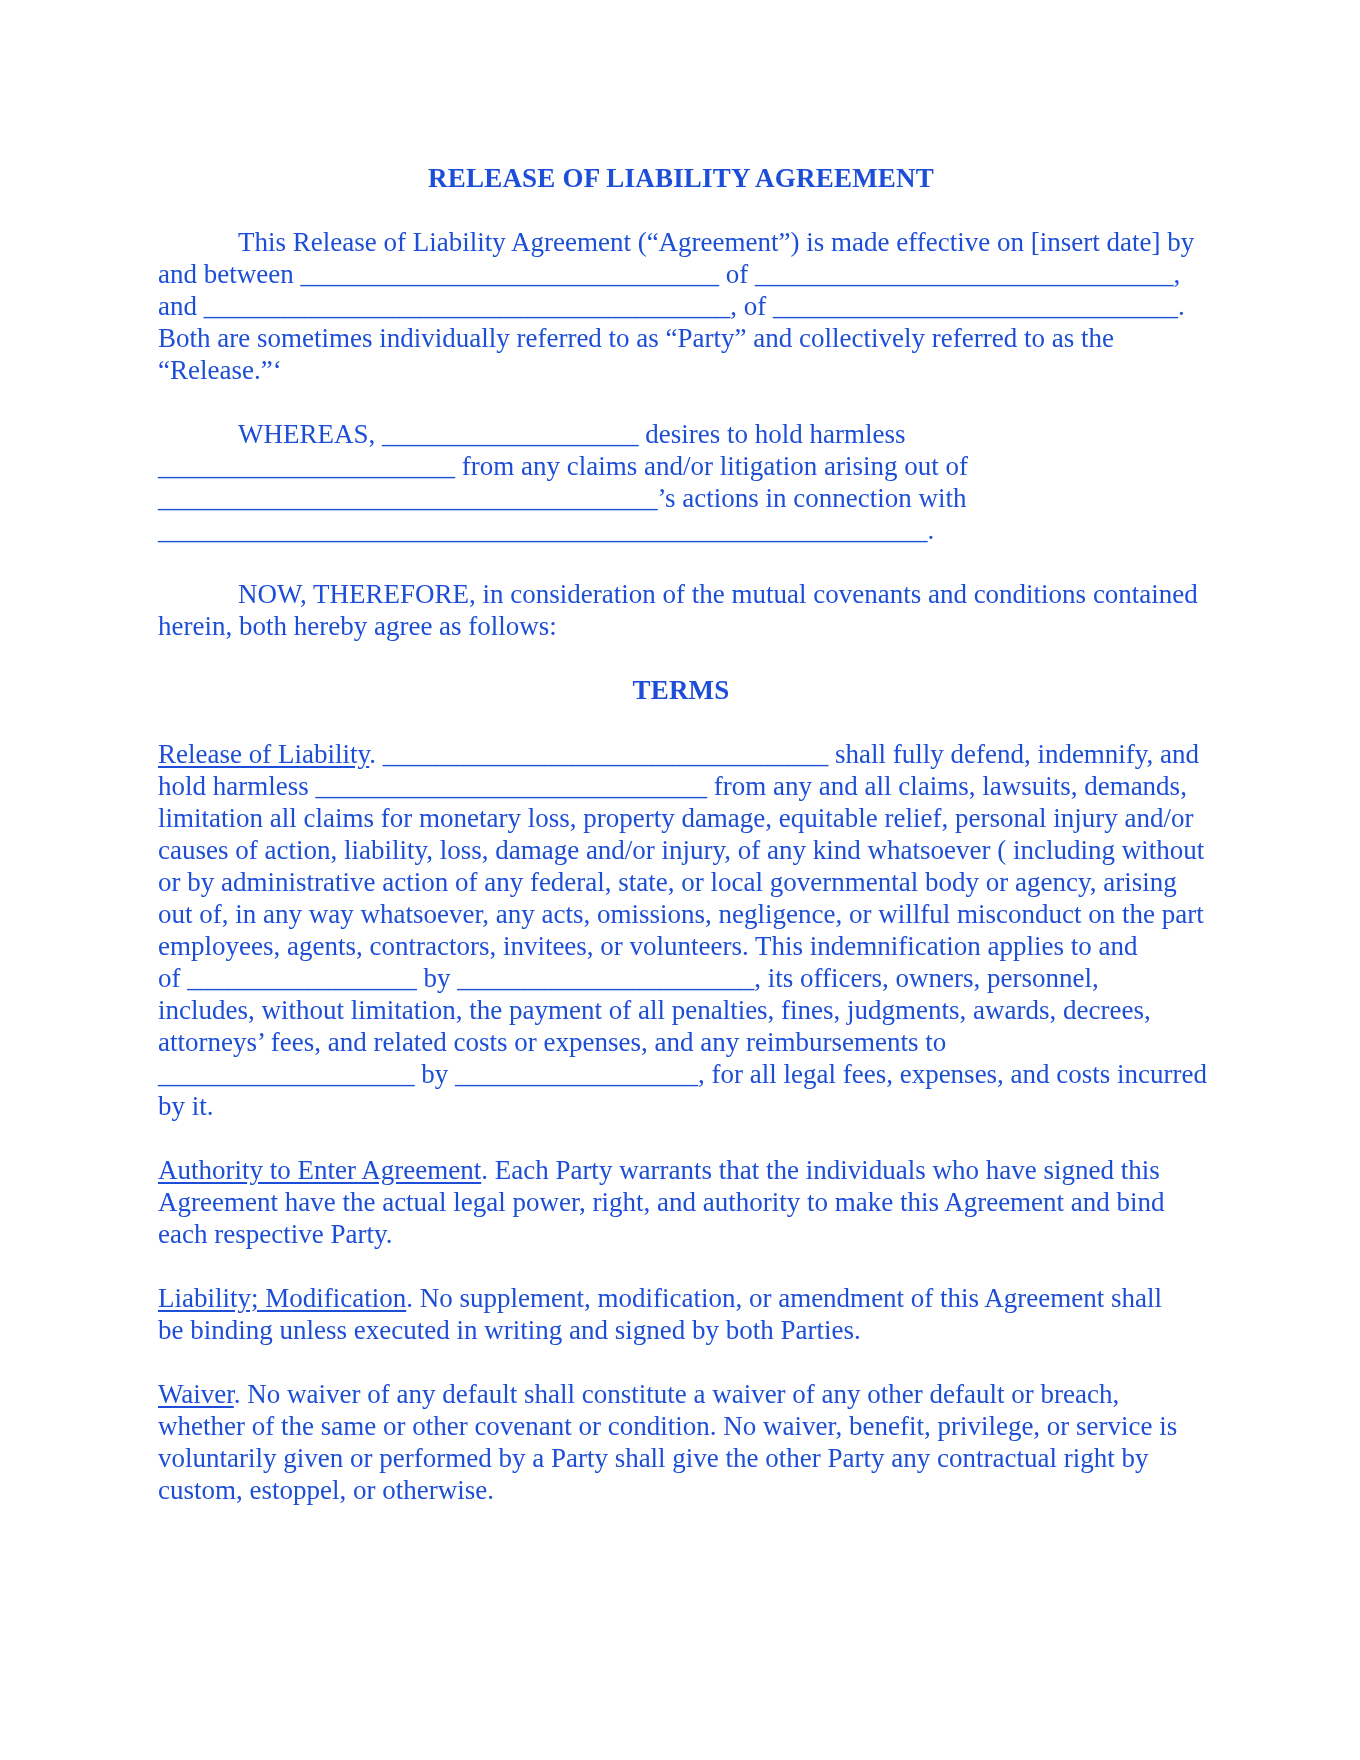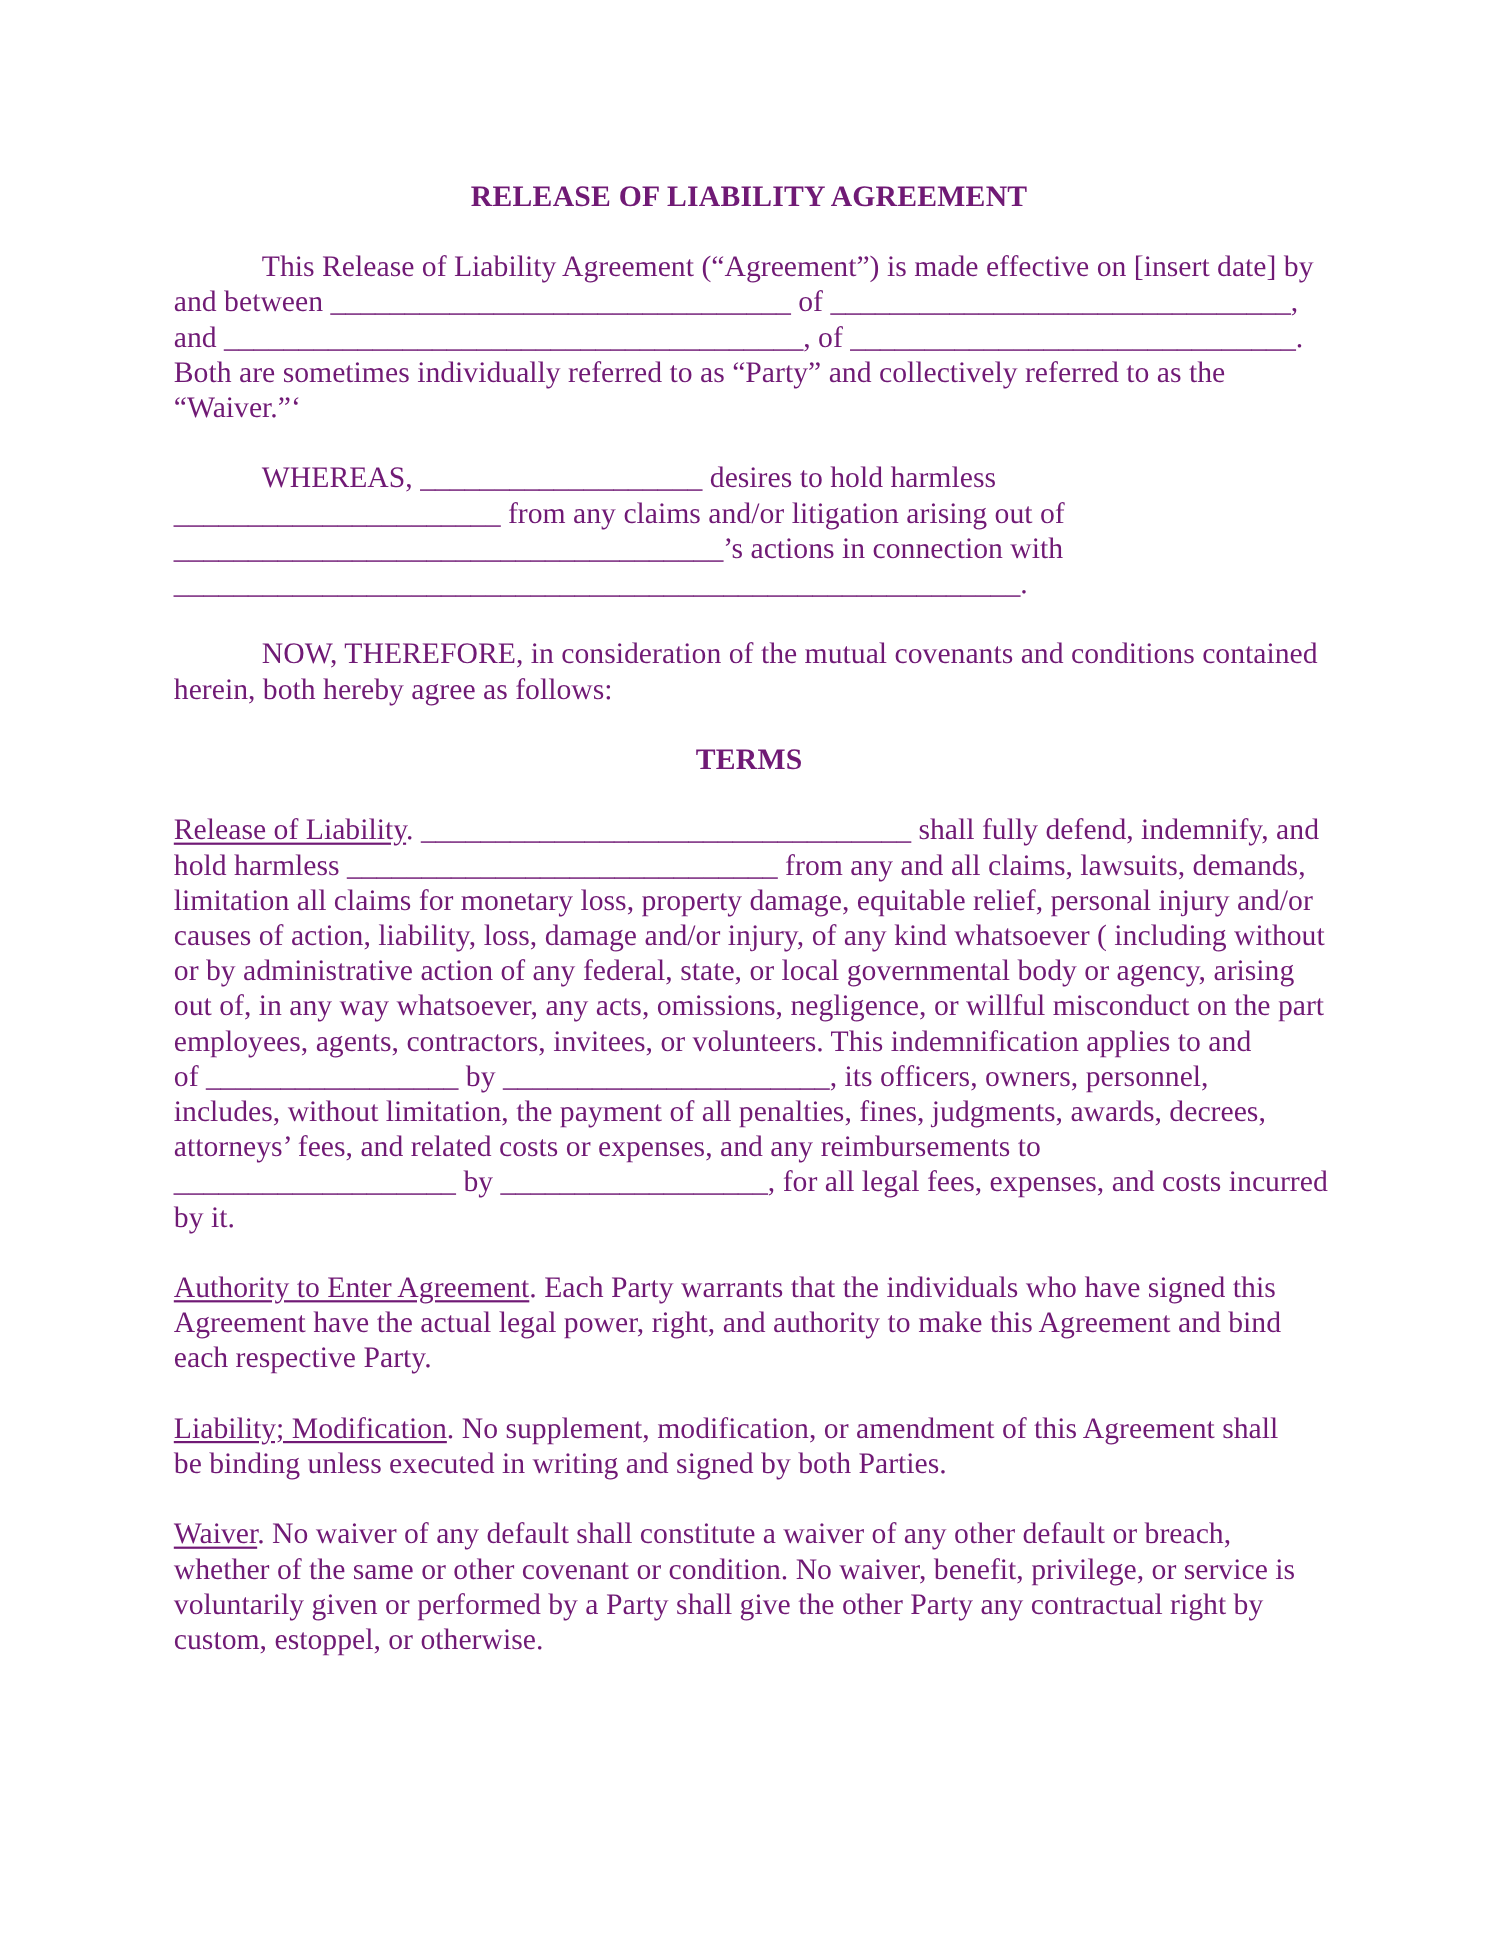--- a/index.html
+++ b/index.html
@@ -6,21 +6,21 @@
     margin: 0;
     padding: 0;
     background: #ffffff;
   }
   .page {
     position: relative;
     width: 1360px;
     height: 1760px;
     background: #ffffff;
     font-family: "Liberation Serif", "DejaVu Serif", serif;
-    color: #701a75;
+    color: #1d4ed8;
     overflow: hidden;
   }
   .content {
     position: absolute;
     left: 158px;
     top: 162px;
     width: 1046px;
   }
   .para {
     margin: 0 0 32px 0;
@@ -52,21 +52,21 @@
 <div class="page">
   <div class="content">
       <div class="para center bold">
         <div class="line"><span>RELEASE OF LIABILITY AGREEMENT</span></div>
       </div>
       <div class="para">
         <div class="line indent"><span>This Release of Liability Agreement (“Agreement”) is made effective on [insert date] by</span></div>
         <div class="line"><span>and between </span><span>_______________________________</span><span> of </span><span>_______________________________</span><span>,</span></div>
         <div class="line"><span>and </span><span>_______________________________________</span><span>, of </span><span>______________________________</span><span>.</span></div>
         <div class="line"><span>Both are sometimes individually referred to as “Party” and collectively referred to as the</span></div>
-        <div class="line"><span>“Waiver.”‘</span></div>
+        <div class="line"><span>“Release.”‘</span></div>
       </div>
       <div class="para">
         <div class="line indent"><span>WHEREAS, </span><span>___________________</span><span> desires to hold harmless</span></div>
         <div class="line"><span>______________________</span><span> from any claims and/or litigation arising out of</span></div>
         <div class="line"><span>_____________________________________</span><span>’s actions in connection with</span></div>
         <div class="line"><span>_________________________________________________________</span><span>.</span></div>
       </div>
       <div class="para">
         <div class="line indent"><span>NOW, THEREFORE, in consideration of the mutual covenants and conditions contained</span></div>
         <div class="line"><span>herein, both hereby agree as follows:</span></div>

